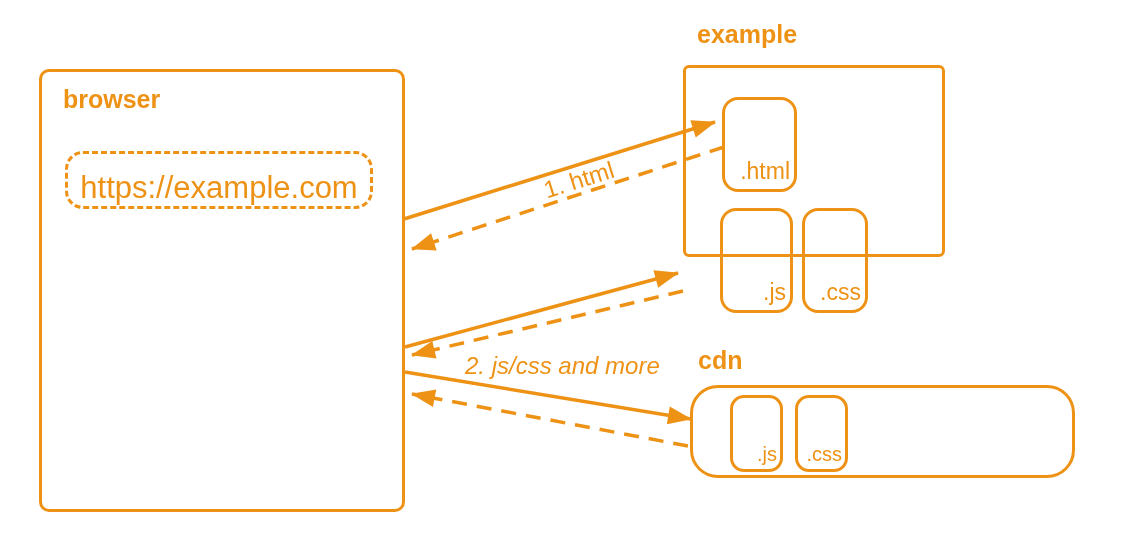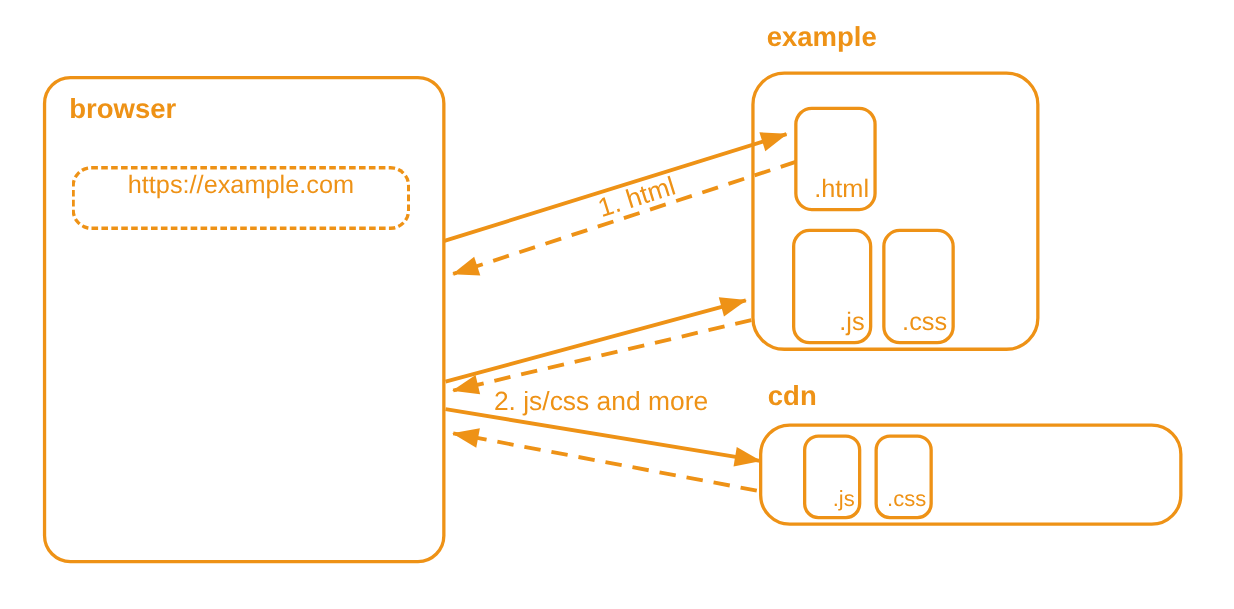--- a/index.html
+++ b/index.html
@@ -24,35 +24,35 @@
     white-space: nowrap;
   }
 
   .node-box {
     position: absolute;
     border: 3px solid var(--accent);
     background: transparent;
   }
 
   
-  .browser-box { left: 39px; top: 69px; width: 366px; height: 443px; border-radius: 25px; }
+  .browser-box { left: 39px; top: 69px; width: 366px; height: 443px; border-radius: 10px; }
   .browser-title { left: 21px; top: 13px; }
   .address-box {
     position: absolute;
     left: 23px; top: 79px; width: 308px; height: 58px;
     border: 3.5px dashed var(--accent);
     border-radius: 18px;
-    display: flex; align-items: flex-start; justify-content: center;
-    font-size: 23px;
+    display: flex; align-items: flex-end; justify-content: center;
+    font-size: 31px;
     white-space: nowrap;
   }
 
   
   .server-title { left: 697px; top: 20px; }
-  .server-box { left: 683px; top: 65px; width: 262px; height: 254px; border-radius: 30px; }
+  .server-box { left: 683px; top: 65px; width: 262px; height: 192px; border-radius: 6px; }
 
   
   .cdn-title { left: 698px; top: 346px; text-align: center; }
   .cdn-box { left: 690px; top: 385px; width: 385px; height: 93px; border-radius: 28px; }
   .cdn-caption {
     position: absolute;
     left: 170px; top: 0; right: 8px; height: 100%;
     display: flex; align-items: center; justify-content: center;
     font-size: 26px;
     white-space: nowrap;
@@ -91,21 +91,21 @@
     position: absolute;
     font-size: 24px;
     color: var(--accent);
     white-space: nowrap;
   }
   .edge-label-1 {
     left: 515px; top: 166px; width: 128px;
     text-align: center;
     transform: rotate(-17.5deg);
   }
-  .edge-label-2 { left: 449px; top: 352px; }
+  .edge-label-2 { left: 465px; top: 352px; font-style: italic; }
 </style>
 </head>
 <body>
 
 <div class="canvas">
 
   <svg class="arrows-layer" viewBox="0 0 1122 554">
     <defs>
       <marker id="arrowhead" markerUnits="userSpaceOnUse" markerWidth="28" markerHeight="24" refX="25" refY="11" orient="auto">
         <path d="M2,2 L26,11 L2,20 Z"></path>

